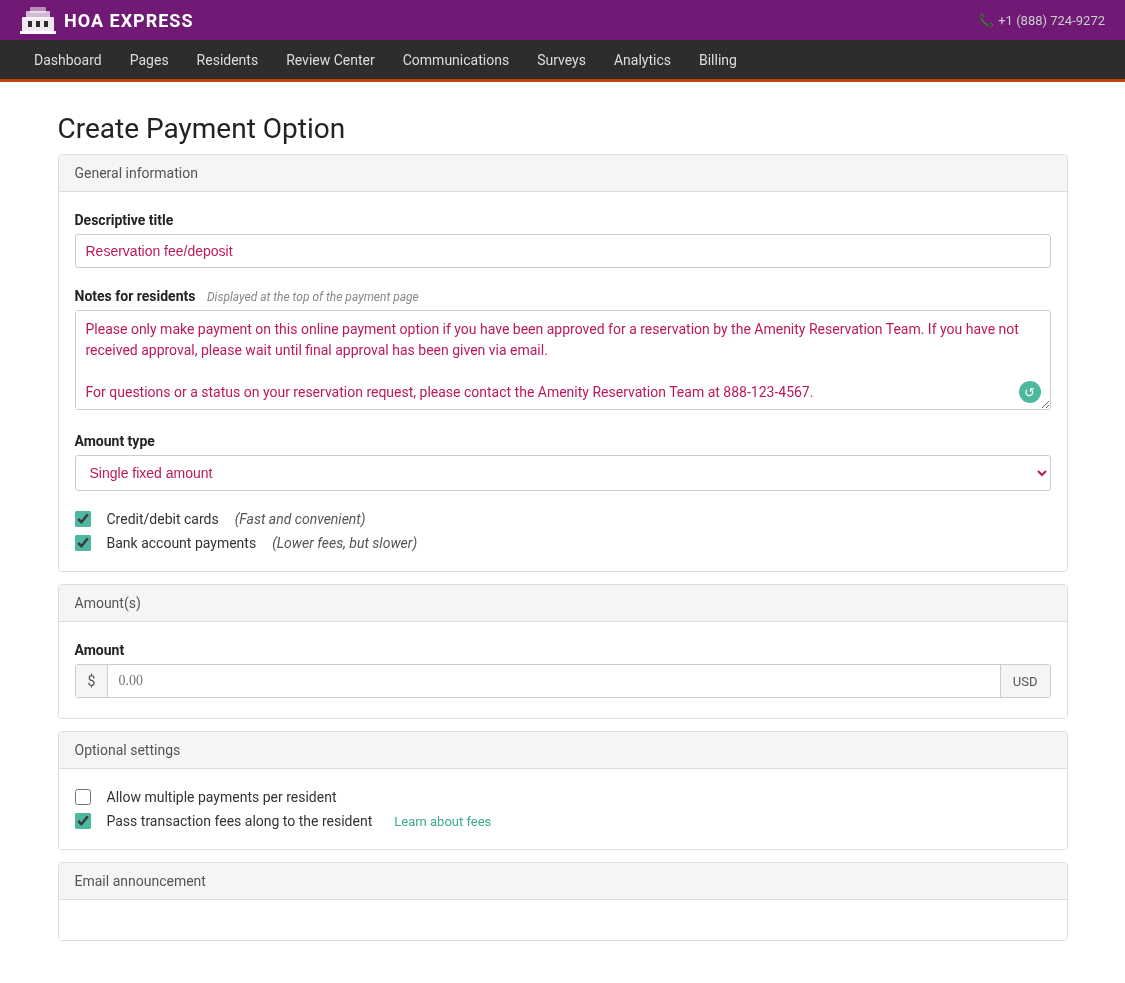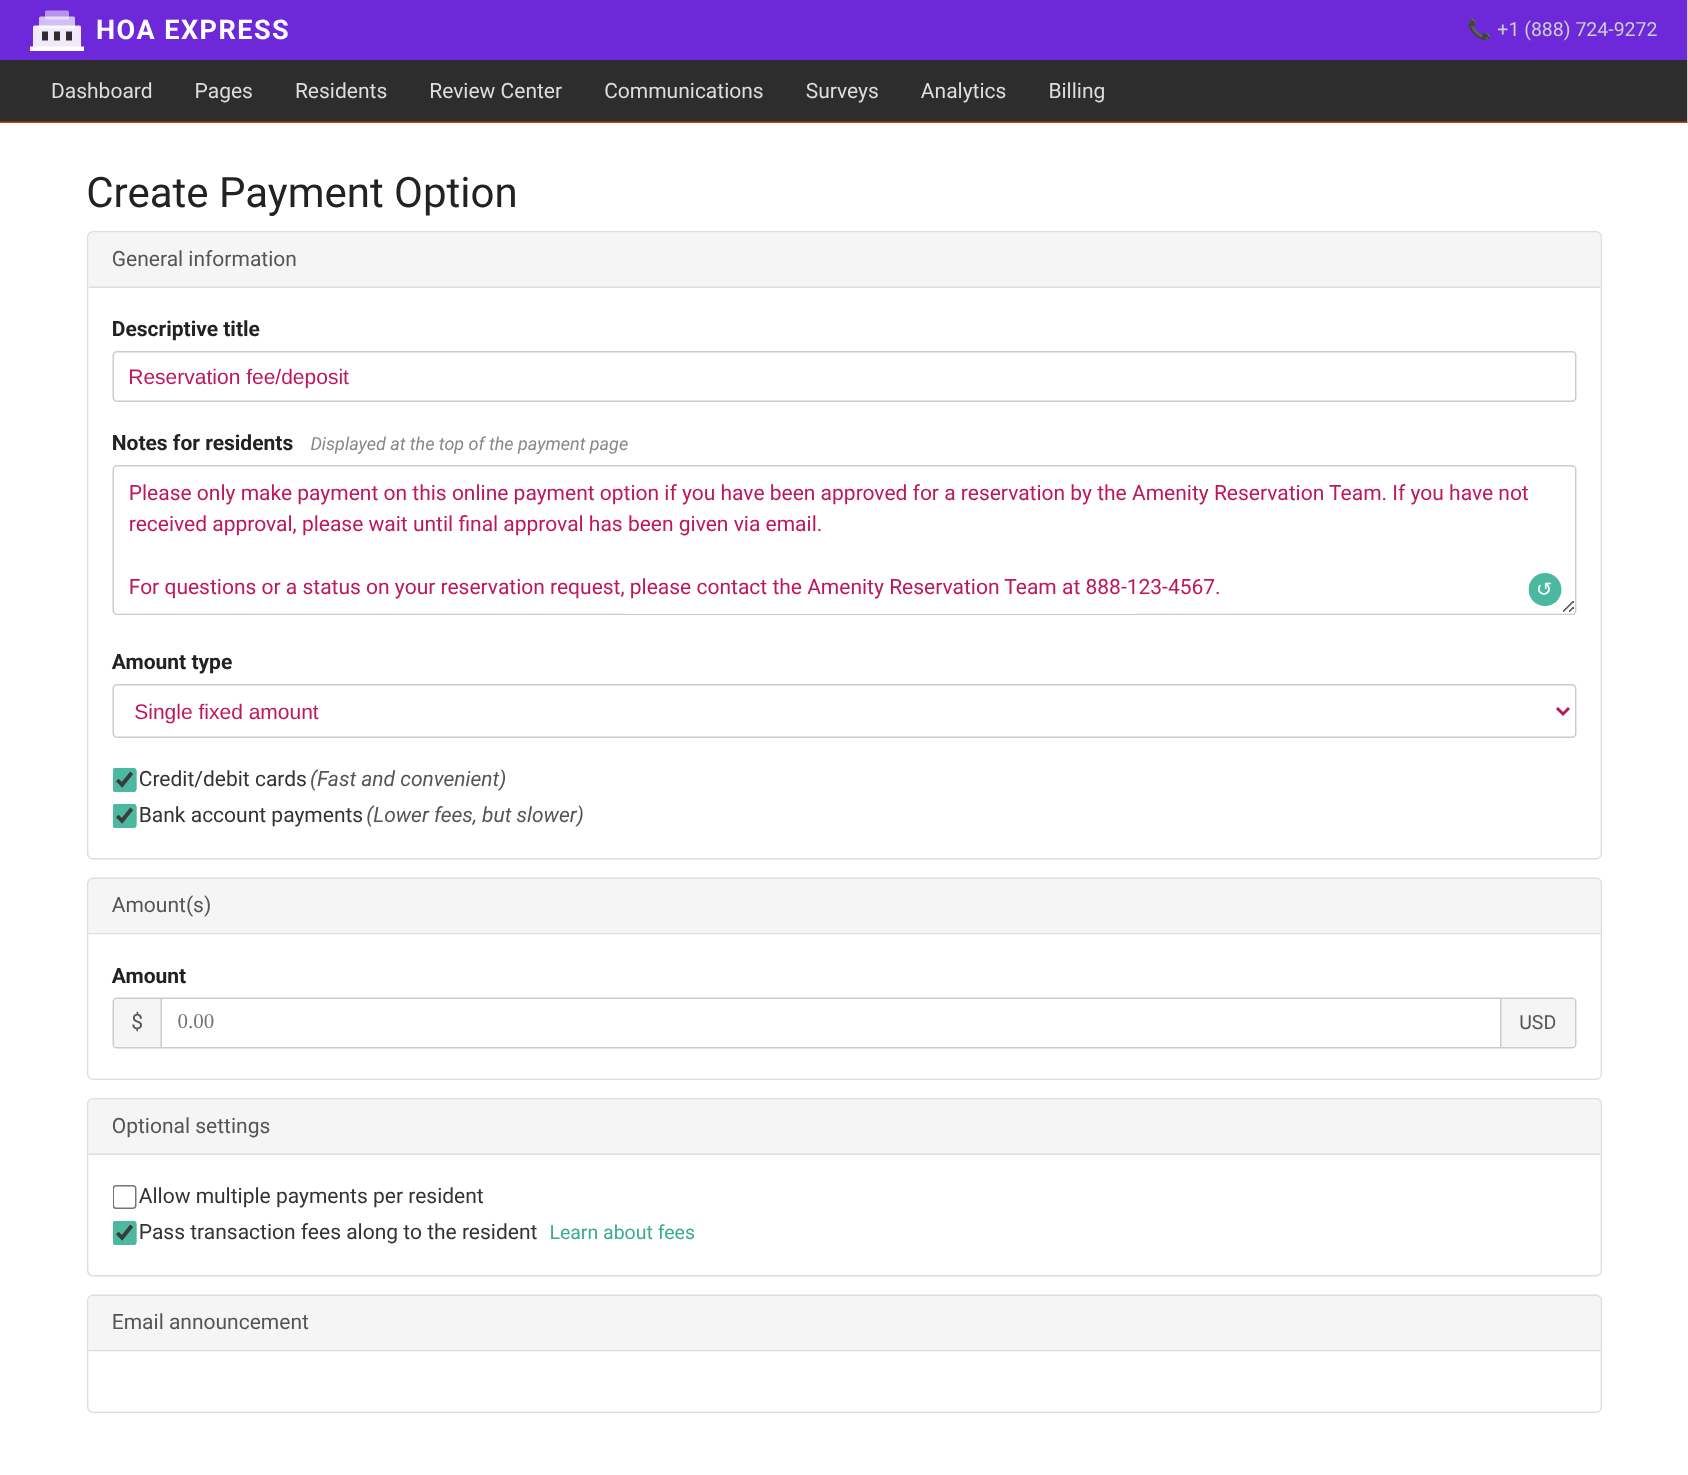--- a/index.html
+++ b/index.html
@@ -1,20 +1,20 @@
 <!DOCTYPE html>
 <html><head>
   <meta charset="utf-8">
   <style>
     * { box-sizing: border-box; margin: 0; padding: 0; }
     body { font-family: -apple-system, BlinkMacSystemFont, 'Segoe UI', Roboto, Helvetica, Arial, sans-serif; font-size: 14px; background: #fff; color: #333; }
 
     
     .top-bar {
-      background: #6d28d9;
+      background: #701a75;
       color: #fff;
       display: flex;
       align-items: center;
       justify-content: space-between;
       padding: 0 20px;
       height: 40px;
     }
     .top-bar .logo {
       display: flex;
       align-items: center;
@@ -36,21 +36,21 @@
       gap: 4px;
     }
 
     
     nav {
       background: #2d2d2d;
       display: flex;
       align-items: center;
       padding: 0 20px;
       height: 42px;
-      border-bottom: 1px solid #c2410c;
+      border-bottom: 3px solid #c2410c;
     }
     nav a {
       color: #ddd;
       text-decoration: none;
       font-size: 14px;
       padding: 0 14px;
       height: 42px;
       display: flex;
       align-items: center;
       cursor: pointer;
@@ -127,21 +127,21 @@
     }
     select {
       appearance: auto;
       -webkit-appearance: auto;
     }
 
     
     .checkbox-row {
       display: flex;
       align-items: center;
-      gap: 2px;
+      gap: 16px;
       margin-bottom: 8px;
       font-size: 14px;
     }
     .checkbox-row:last-child { margin-bottom: 0; }
     .checkbox-row input[type="checkbox"] {
       width: 16px;
       height: 16px;
       accent-color: #4db8a0;
       cursor: pointer;
     }

